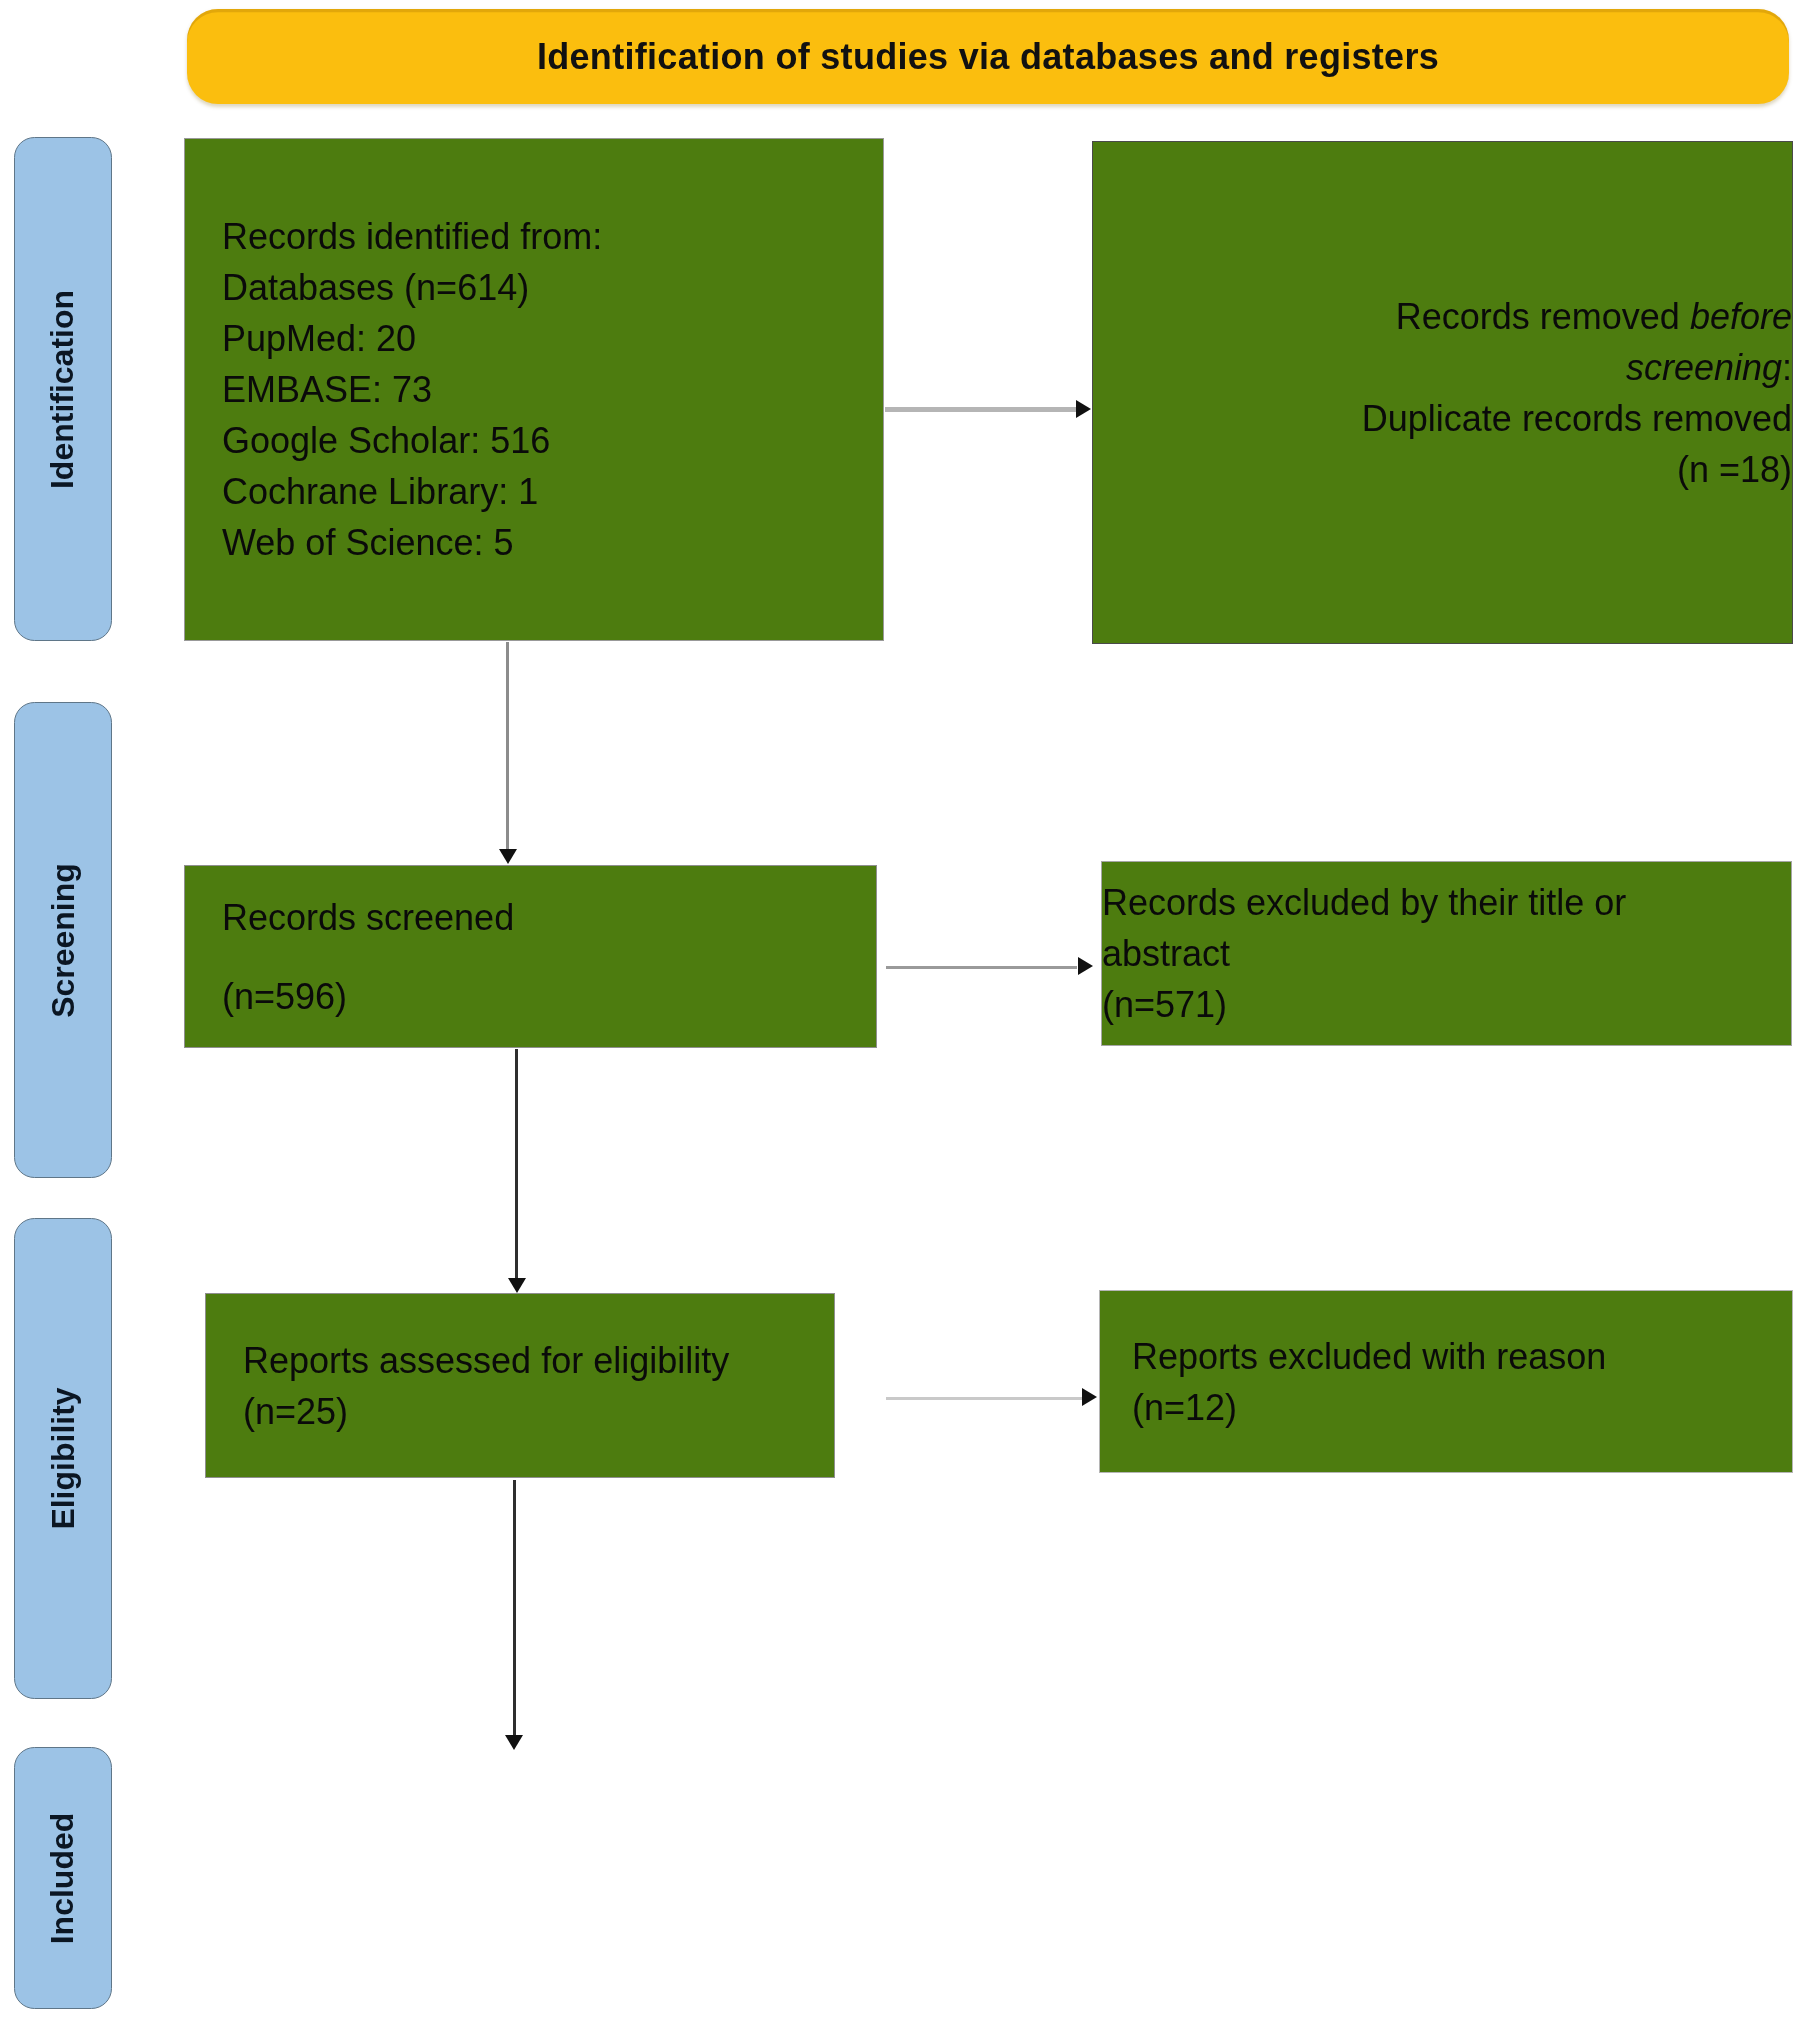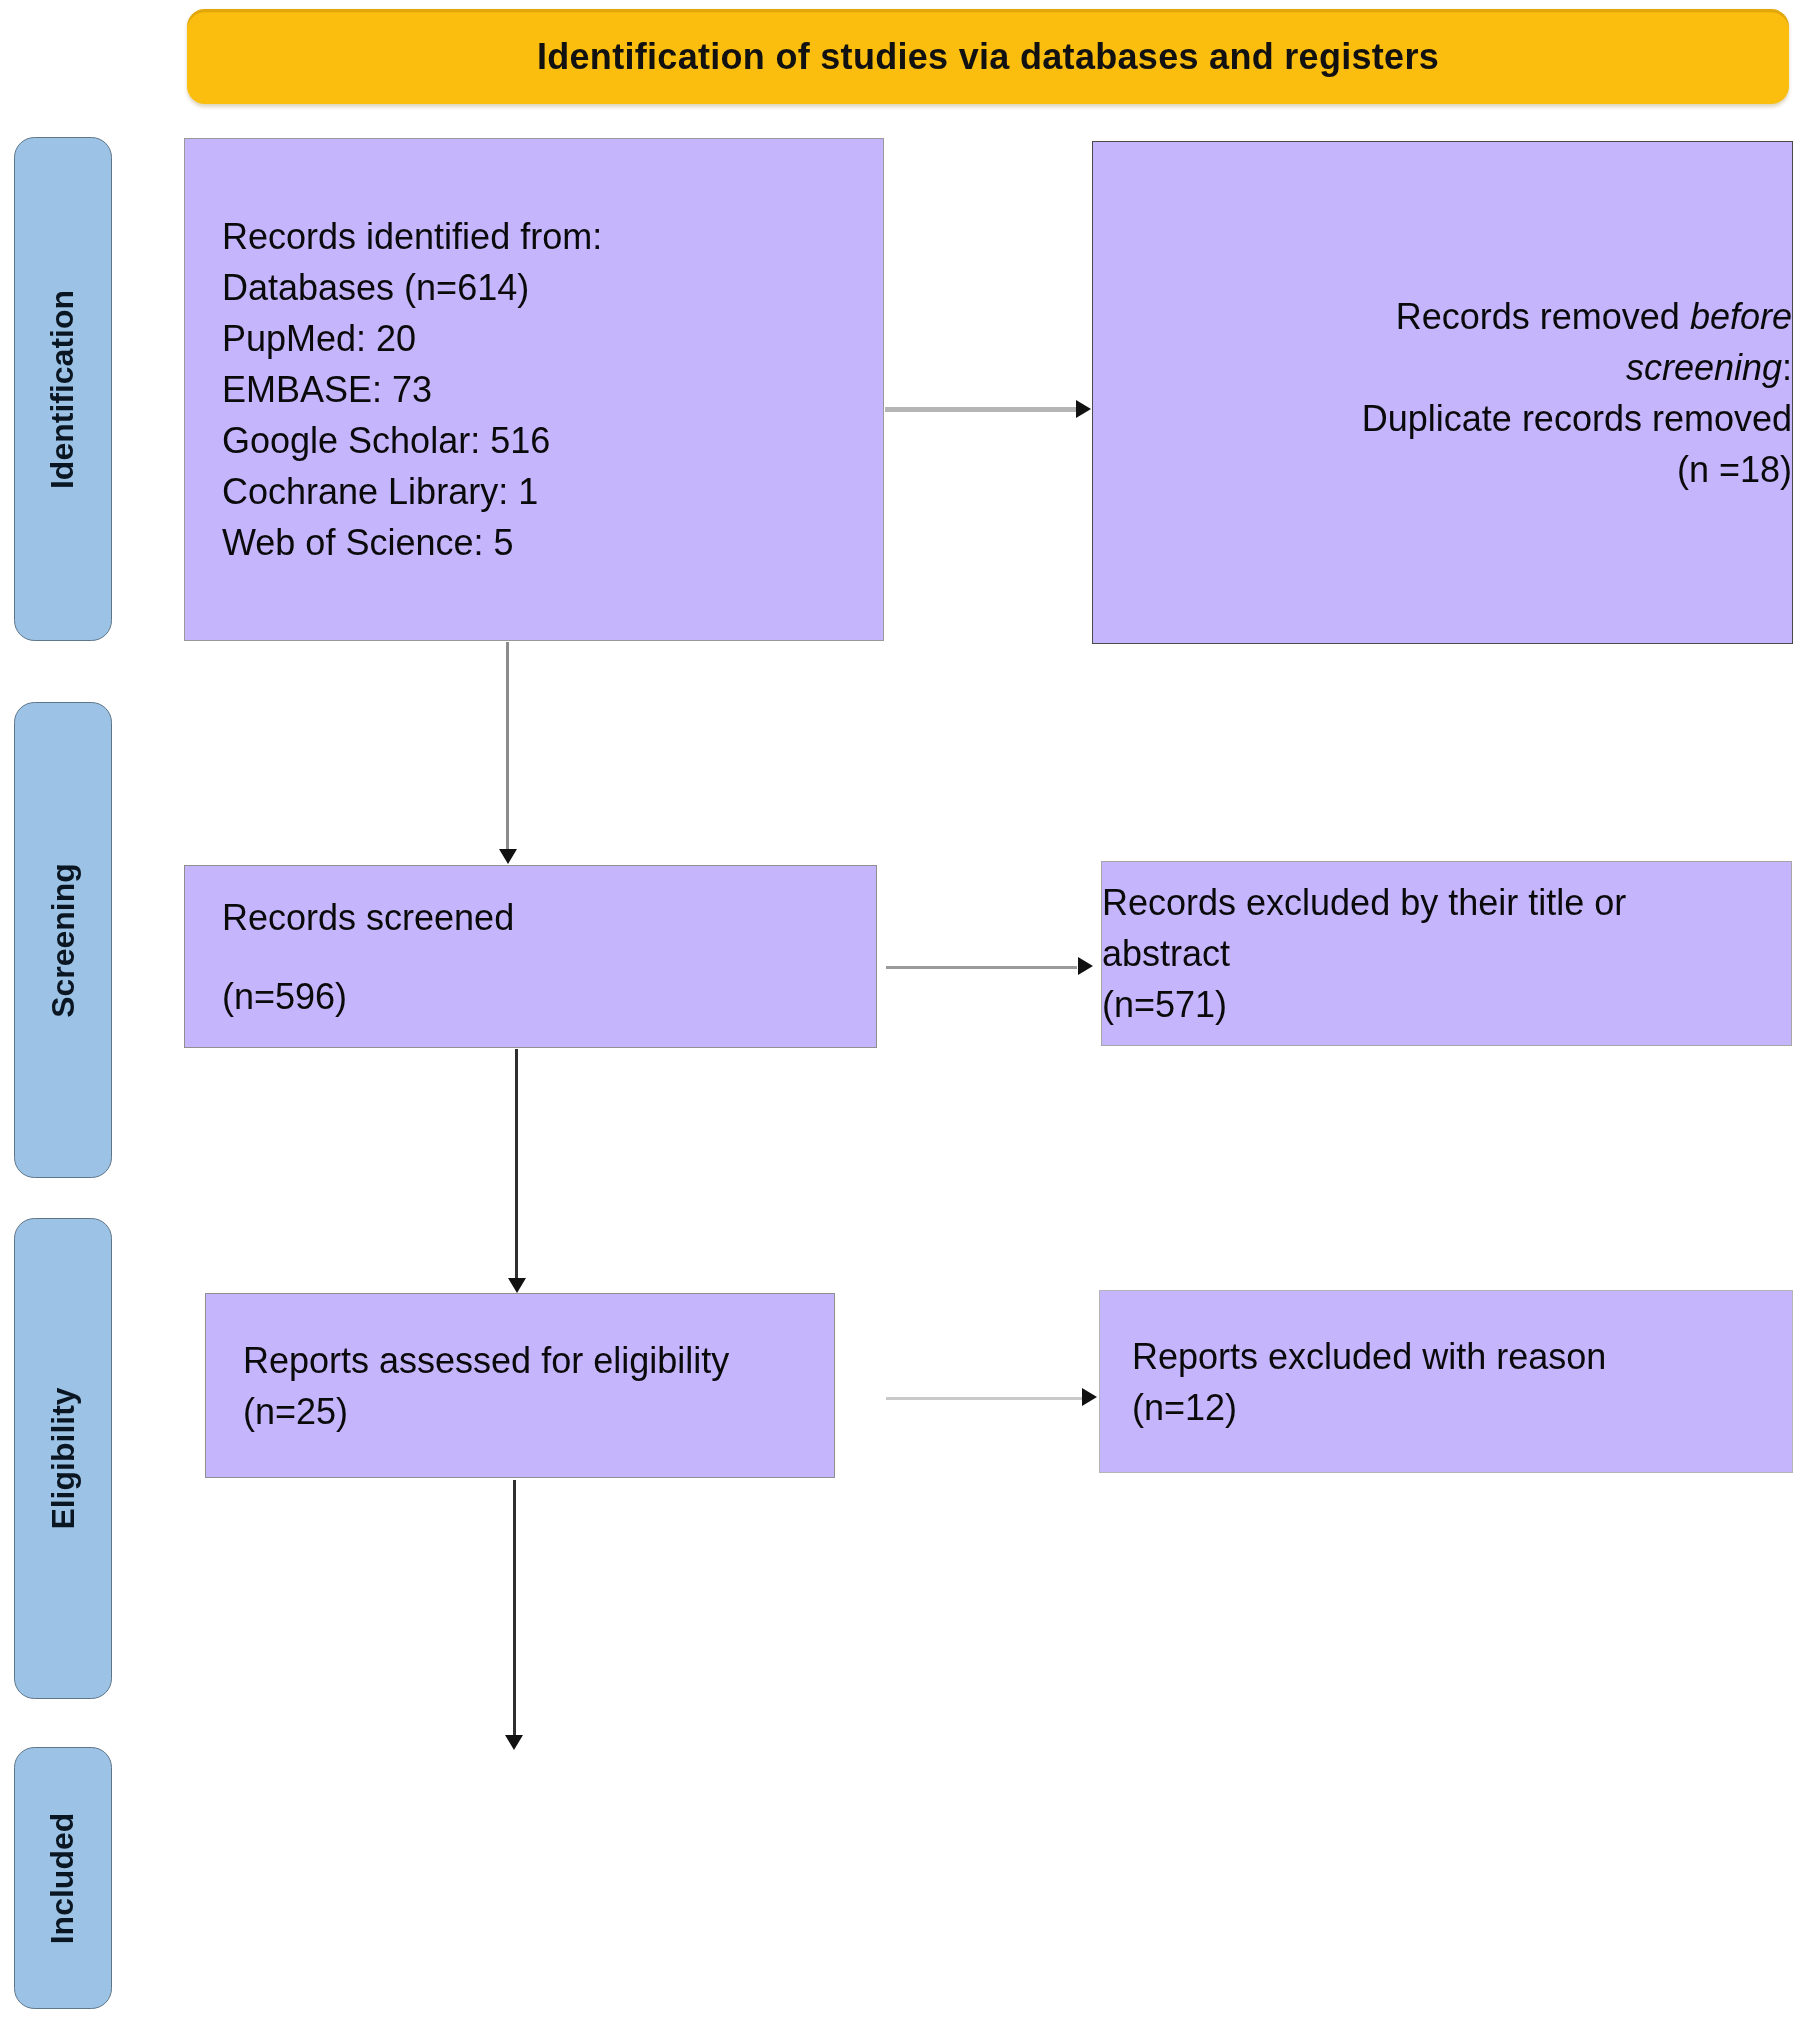--- a/index.html
+++ b/index.html
@@ -16,21 +16,21 @@
     overflow: hidden;
     color: #000;
   }
 
   
   .banner {
     position: absolute;
     left: 187px; top: 9px;
     width: 1602px; height: 95px;
     background: #FBBE0E;
-    border-radius: 18px;
+    border-radius: 31px;
     box-shadow: 0 2.6px 3.8px rgba(120,90,0,0.25), inset 0 3.2px 0 rgba(150,100,0,0.25);
     display: flex;
     align-items: center;
     justify-content: center;
   }
   .banner-label {
     font-size: 36px;
     font-weight: bold;
     color: #111;
     letter-spacing: 0.3px;
@@ -57,21 +57,21 @@
     color: #0b1623;
   }
   #pill-identification { top: 137px;  height: 504px; }
   #pill-screening      { top: 702px; height: 476px; }
   #pill-eligibility    { top: 1218px; height: 481px; }
   #pill-included       { top: 1747px; height: 262px; }
 
   
   .flow-box {
     position: absolute;
-    background: #c4b5fd;
+    background: #4d7c0f;
     box-sizing: border-box;
     display: flex;
     flex-direction: column;
     justify-content: center;
     font-size: 36px;
     line-height: 51px;
     color: #0a0a0a;
   }
   .flow-box .line { white-space: nowrap; }
   .em { font-style: italic; }

